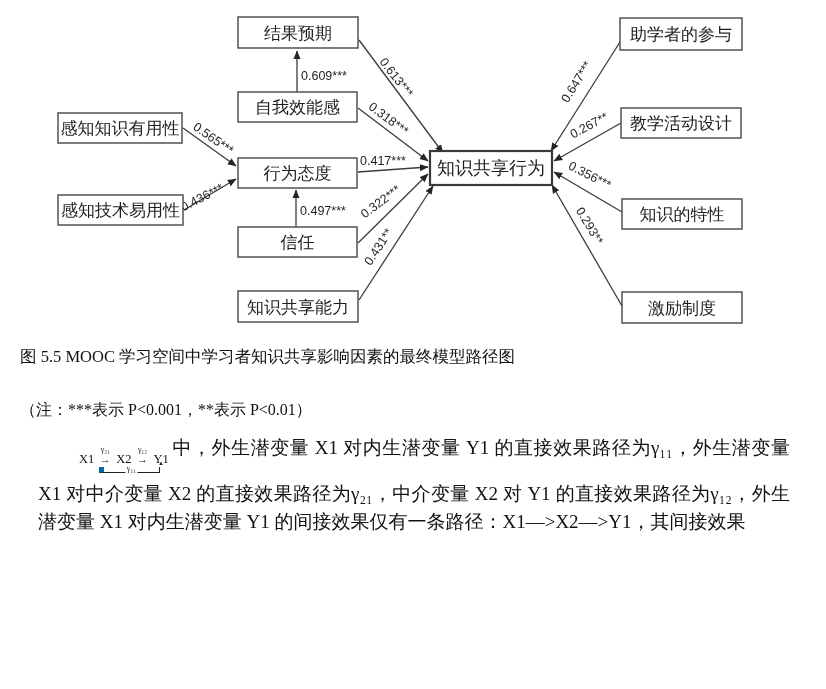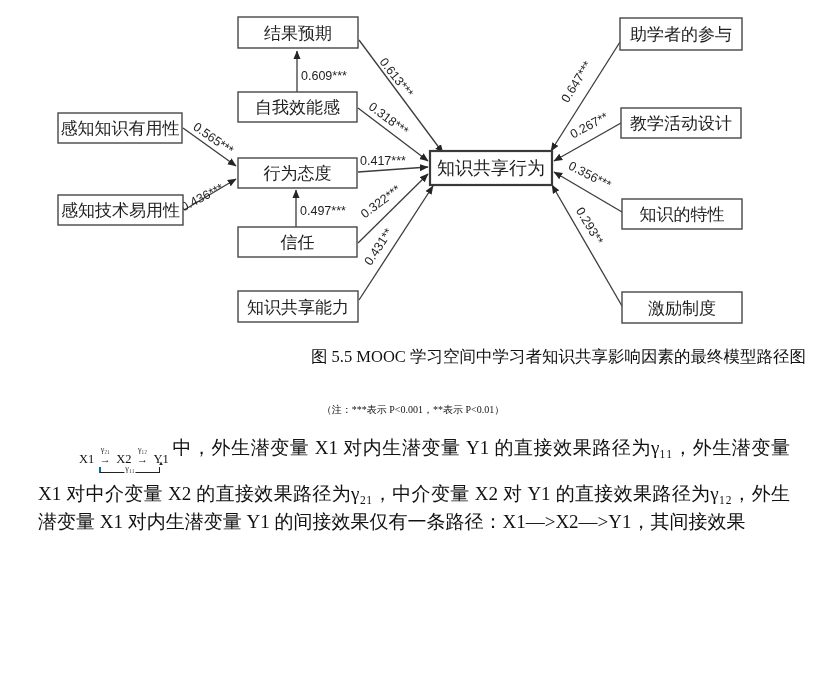--- a/index.html
+++ b/index.html
@@ -14,29 +14,29 @@
   .diagram{display:block;margin:0;}
   .diagram text{fill:#1e1e1e;}
   .node-rect{fill:#ffffff;stroke:#474747;stroke-width:1.4;}
   .node-rect.center{stroke:#3a3a3a;stroke-width:2.2;}
   .node-label{font-family:"Liberation Sans",sans-serif;font-size:17px;}
   .node-label.center{font-size:18px;}
   .edge{stroke:#3c3c3c;stroke-width:1.3;fill:none;}
   .coef{font-family:"Liberation Sans",sans-serif;font-size:12.5px;fill:#1c1c1c;}
   .caption{
     margin:14px 20px 0 20px;
-    text-align:right;
+    text-align:left;
     font-size:16.5px;
     line-height:22px;
     color:#111;
   }
   .note{
     margin:33px 20px 0 20px;
-    text-align:center;
-    font-size:10px;
+    text-align:left;
+    font-size:16px;
     line-height:18px;
     color:#111;
   }
   .body-text{
     margin:15px 36px 0 38px;
     font-size:19px;
     line-height:28.4px;
     text-align:justify;
     text-justify:inter-character;
     text-indent:2em;
@@ -52,21 +52,21 @@
     text-indent:0;
     font-family:"Liberation Serif",serif;
   }
   .if-top{display:inline-flex;align-items:baseline;font-size:12.5px;white-space:nowrap;}
   .if-seg{position:relative;display:inline-block;width:22px;}
   .if-seg .g{position:absolute;left:50%;top:-7px;transform:translateX(-50%);font-size:8px;line-height:1;color:#222;}
   .if-seg .ar{font-size:11px;}
   .if-brk{
     position:relative;display:block;height:5px;
     margin:1px 9px 7px 20px;
-    border-left:2px solid #0369a1;
+    border-left:5px solid #0369a1;
     border-bottom:1px solid #222;
     border-right:1px solid #222;
   }
   .if-brk .g{
     position:absolute;left:50%;top:-2px;transform:translateX(-50%);
     font-size:8px;line-height:1;background:#fff;padding:0 1px;color:#222;
   }
   .if-brk .up{
     position:absolute;right:-4px;top:-7px;font-size:7px;color:#222;line-height:1;
   }

